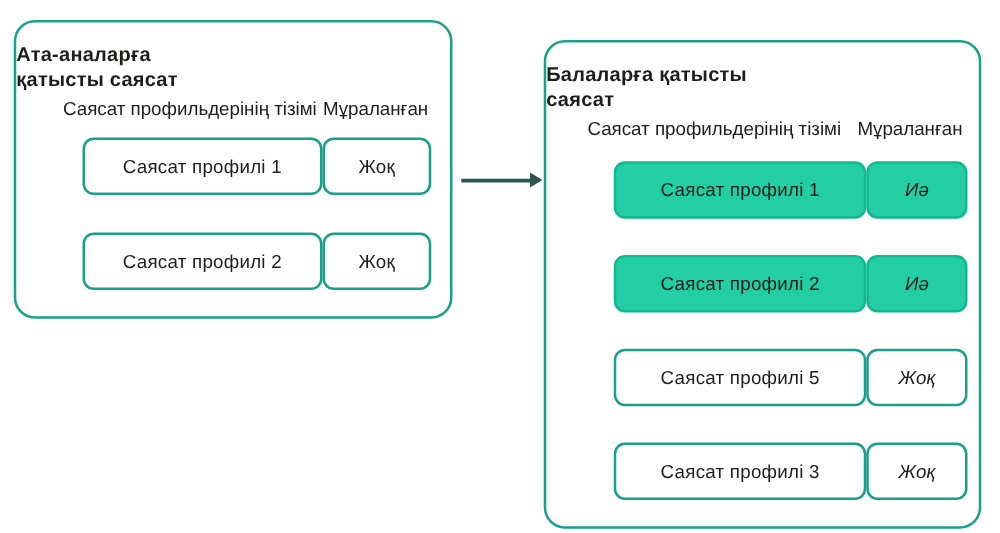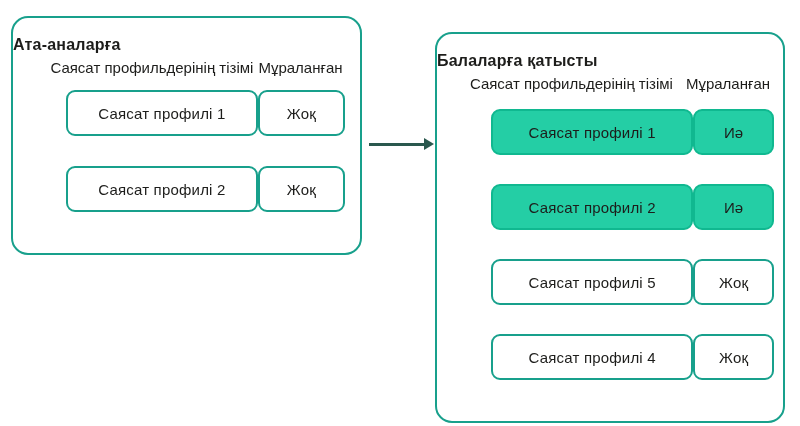--- a/index.html
+++ b/index.html
@@ -64,21 +64,21 @@
     background: #ffffff;
     display: flex;
     align-items: center;
     justify-content: center;
     font-size: 15px;
     letter-spacing: 0.2px;
   }
   .panel.left  .box.profile { width: 207px; }
   .panel.left  .box.status  { width: 94px; }
   .panel.right .box.profile { width: 216px; }
-  .panel.right .box.status  { width: 86px; }
+  .panel.right .box.status  { width: 86px; font-style: italic; }
   .box.highlighted {
     background: var(--green-fill, #24cea5);
     border-color: var(--green-border, #10b890);
   }
 
   .arrow {
     position: absolute;
     left: 369px;
     top: 138px;
     width: 65px;
@@ -100,20 +100,21 @@
   }
 </style>
 </head>
 <body>
 
 <div class="diagram">
 
   <div class="panel left">
     <div class="panel-title">
       <div>Ата-аналарға</div>
+      <div>қатысты саясат</div>
     </div>
     <div class="col-headers">
       <span>Саясат профильдерінің тізімі</span>
       <span>Мұраланған</span>
     </div>
     <div class="rows">
         <div class="row">
           <div class="box profile">Саясат профилі 1</div>
           <div class="box status">Жоқ</div>
         </div>
@@ -125,38 +126,39 @@
   </div>
 
   <div class="arrow">
     <div class="arrow-line"></div>
     <div class="arrow-head"></div>
   </div>
 
   <div class="panel right">
     <div class="panel-title">
       <div>Балаларға қатысты</div>
+      <div>саясат</div>
     </div>
     <div class="col-headers">
       <span>Саясат профильдерінің тізімі</span>
       <span>Мұраланған</span>
     </div>
     <div class="rows">
         <div class="row">
           <div class="box profile highlighted">Саясат профилі 1</div>
           <div class="box status highlighted">Иә</div>
         </div>
         <div class="row">
           <div class="box profile highlighted">Саясат профилі 2</div>
           <div class="box status highlighted">Иә</div>
         </div>
         <div class="row">
           <div class="box profile">Саясат профилі 5</div>
           <div class="box status">Жоқ</div>
         </div>
         <div class="row">
-          <div class="box profile">Саясат профилі 4</div>
+          <div class="box profile">Саясат профилі 3</div>
           <div class="box status">Жоқ</div>
         </div>
       </div>
   </div>
 
 </div>
 
 </body></html>

